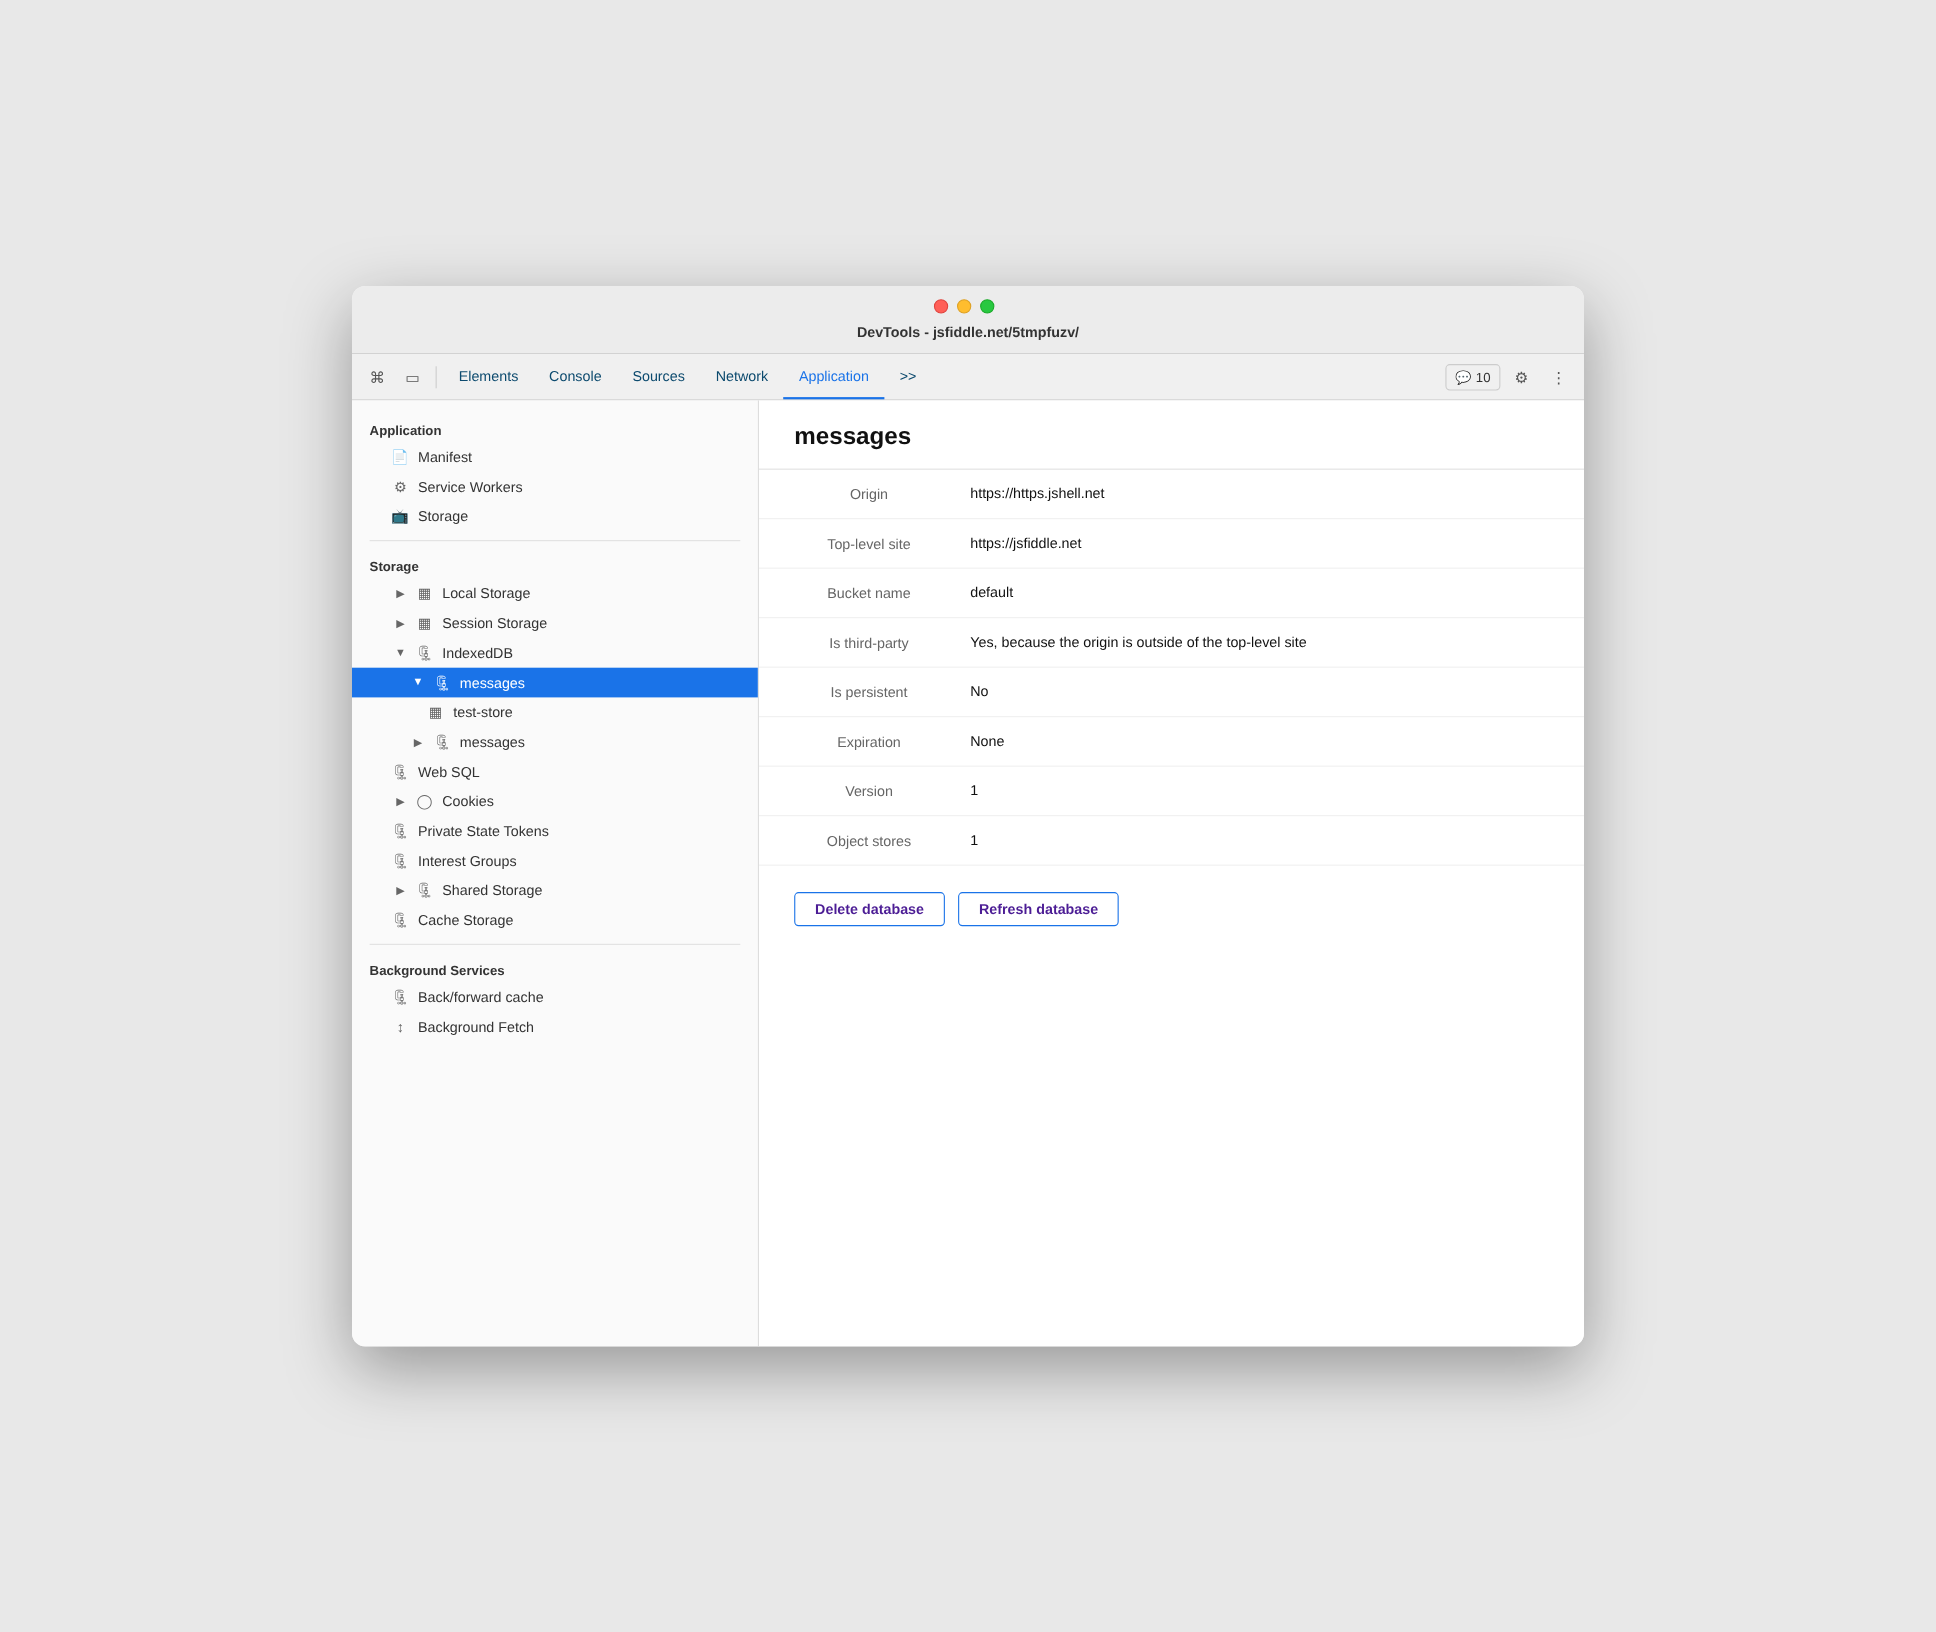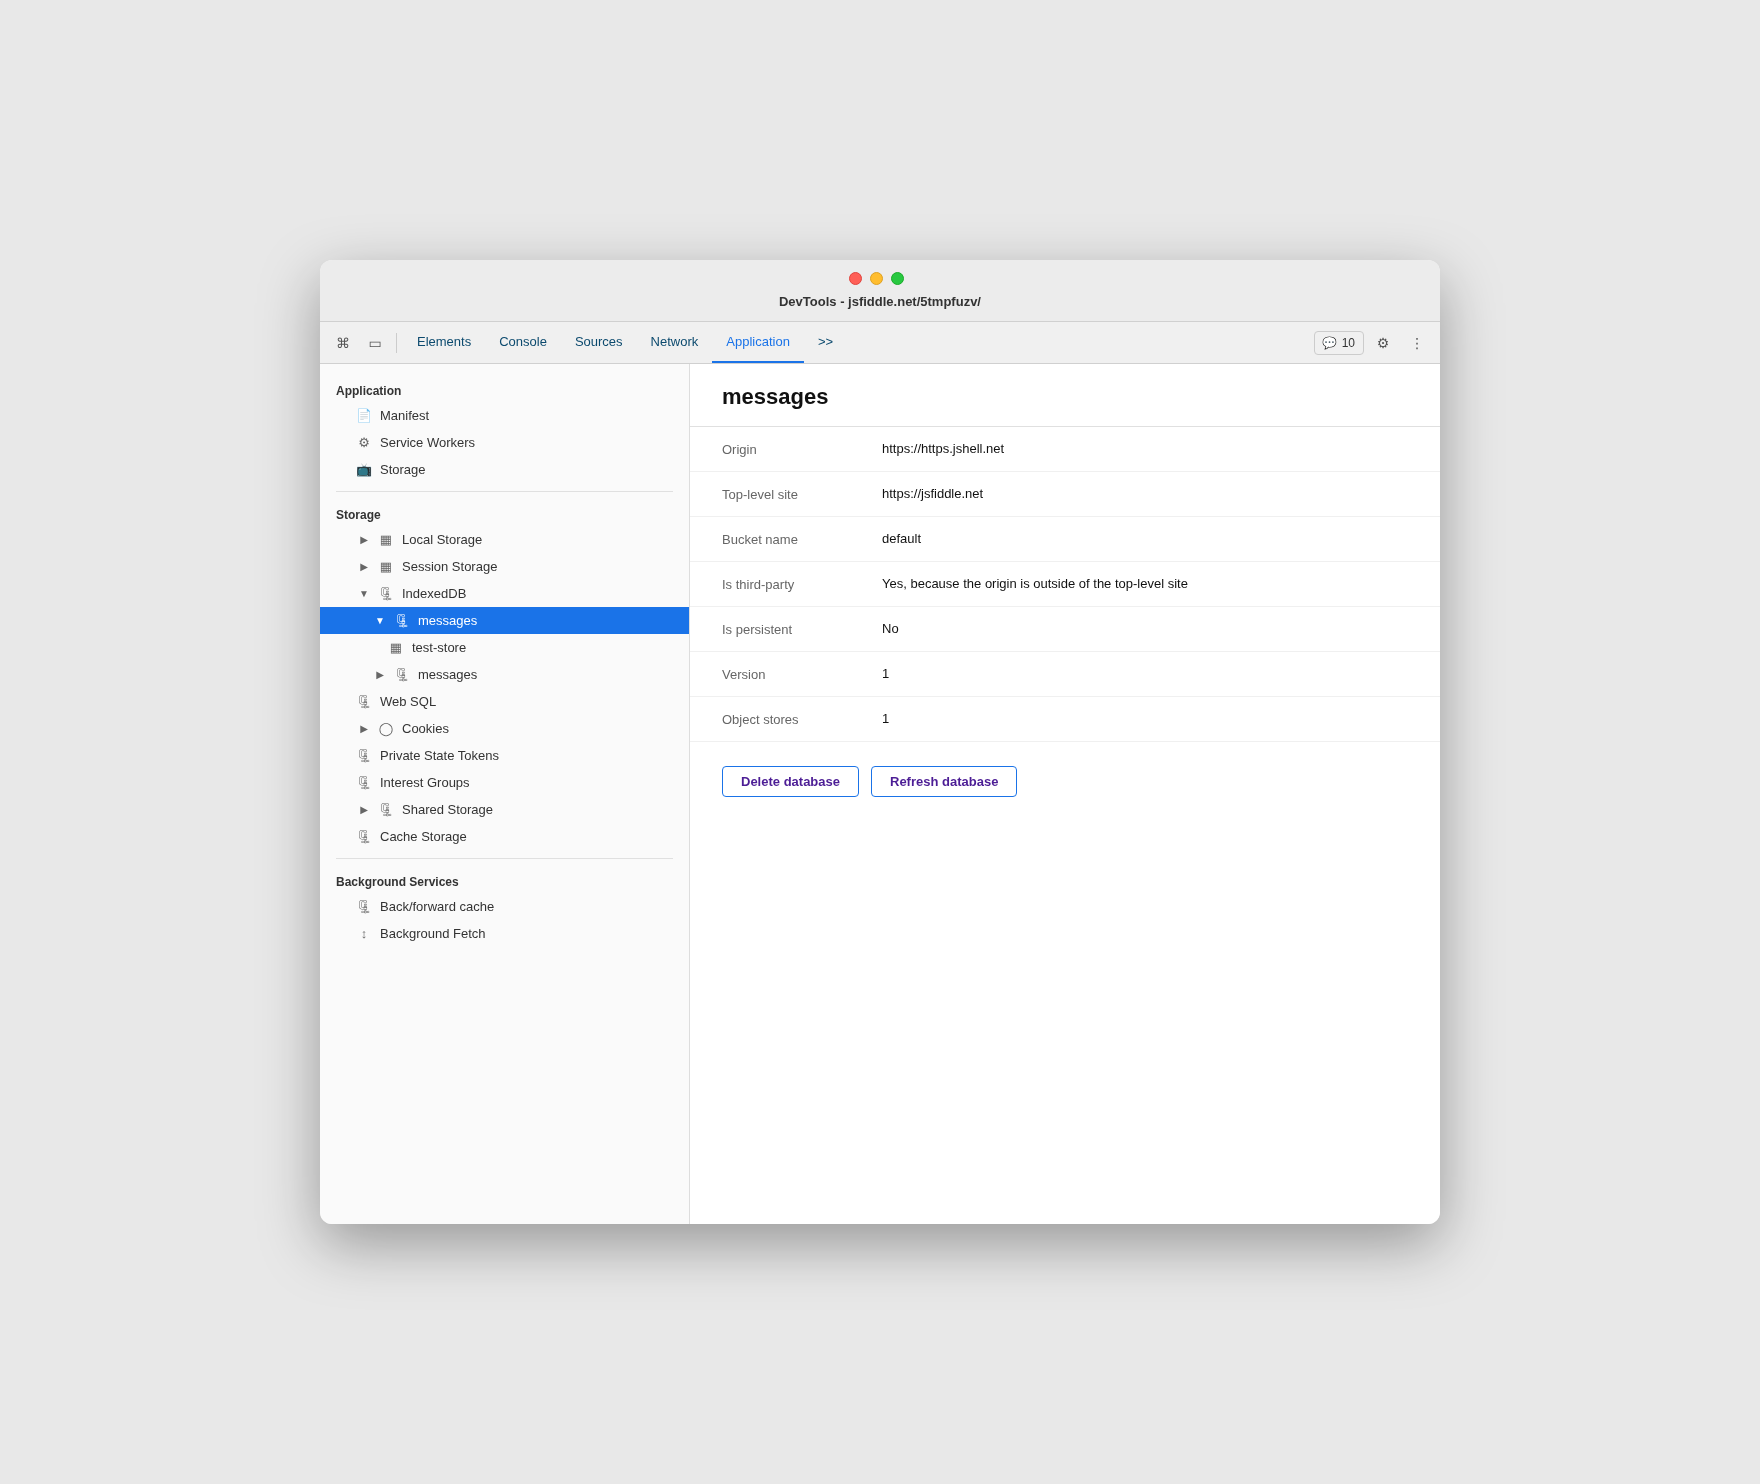--- a/index.html
+++ b/index.html
@@ -190,21 +190,21 @@
       display: flex;
       align-items: flex-start;
       padding: 14px 32px;
       border-bottom: 1px solid #f0f0f0;
     }
     .detail-label {
       width: 160px;
       min-width: 160px;
       font-size: 13px;
       color: #666;
-      text-align: left;
+      text-align: center;
       padding-right: 24px;
       padding-top: 1px;
     }
     .detail-value {
       font-size: 13px;
       color: #111;
       flex: 1;
     }
     .action-bar {
       padding: 24px 32px;
@@ -385,20 +385,24 @@
         </div>
         <div class="detail-row">
           <div class="detail-label">Is third-party</div>
           <div class="detail-value">Yes, because the origin is outside of the top-level site</div>
         </div>
         <div class="detail-row">
           <div class="detail-label">Is persistent</div>
           <div class="detail-value">No</div>
         </div>
         <div class="detail-row">
+          <div class="detail-label">Expiration</div>
+          <div class="detail-value">None</div>
+        </div>
+        <div class="detail-row">
           <div class="detail-label">Version</div>
           <div class="detail-value">1</div>
         </div>
         <div class="detail-row">
           <div class="detail-label">Object stores</div>
           <div class="detail-value">1</div>
         </div>
       </div>
       <div class="action-bar">
         <button class="action-btn">Delete database</button>

